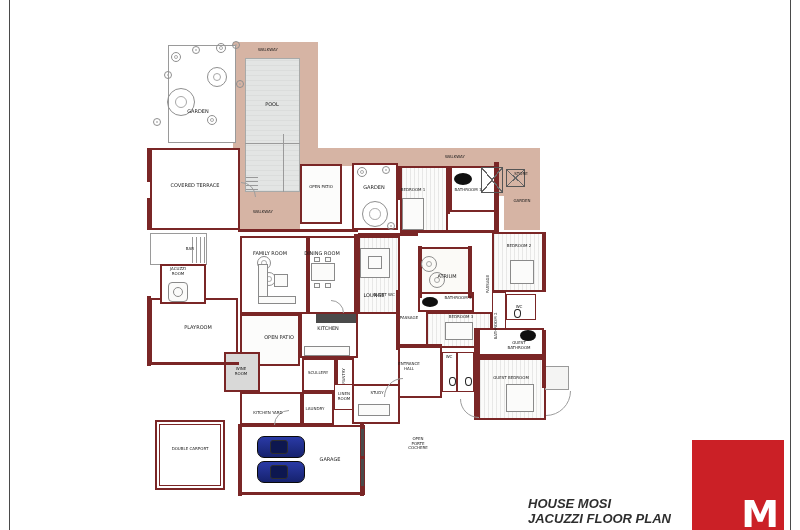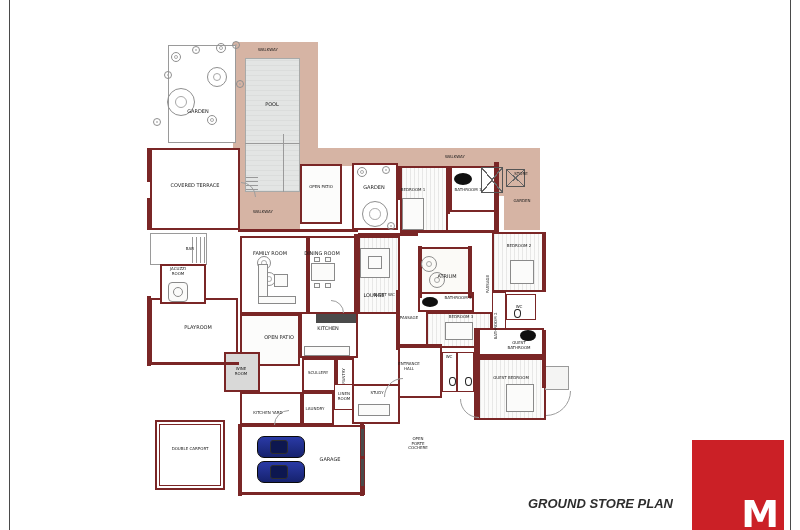--- a/index.html
+++ b/index.html
@@ -214,19 +214,20 @@
       <div class="lbl" style="left: 190px; top: 449px; font-size: 4px;">DOUBLE CARPORT</div>
       <div class="lbl" style="left: 377px; top: 393px; font-size: 4px;">STUDY</div>
       <div class="lbl wrap" style="left: 409px; top: 367px; font-size: 4px; width: 26px;">ENTRANCE HALL</div>
       <div class="lbl" style="left: 449px; top: 357px; font-size: 4px;">WC</div>
       <div class="lbl wrap" style="left: 519px; top: 346px; font-size: 4px; width: 28px;">GUEST BATHROOM</div>
       <div class="lbl" style="left: 511px; top: 378px; font-size: 4px;">GUEST BEDROOM</div>
       <div class="lbl wrap" style="left: 418px; top: 444px; font-size: 4px; width: 24px;">OPEN PORTE COCHERE</div>
     </div>
 
   <div id="titleblock">
-    <div class="tl">GROUND STORE PLAN</div>
+    <div class="tl">HOUSE MOSI</div>
+    <div class="tl">JACUZZI FLOOR PLAN</div>
   </div>
 
   <div id="logo" style="background: rgb(203, 32, 38);">
     <span class="mark">M</span>
   </div>
 </div>
 
 </body></html>

